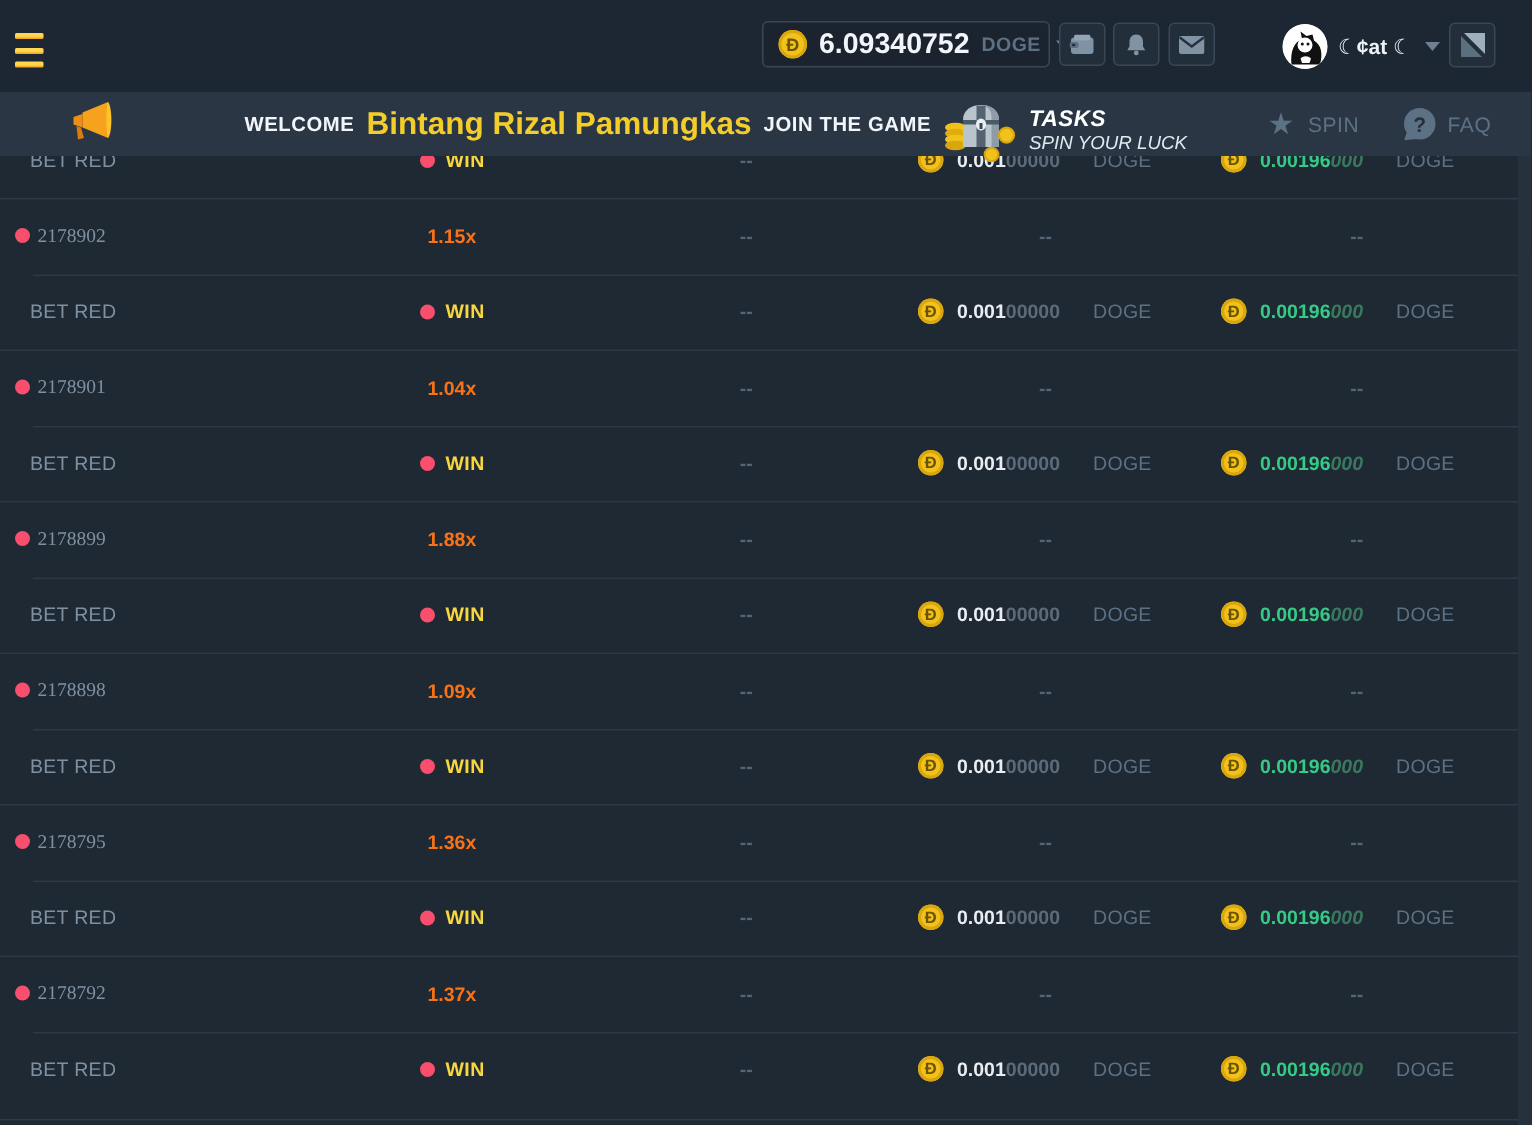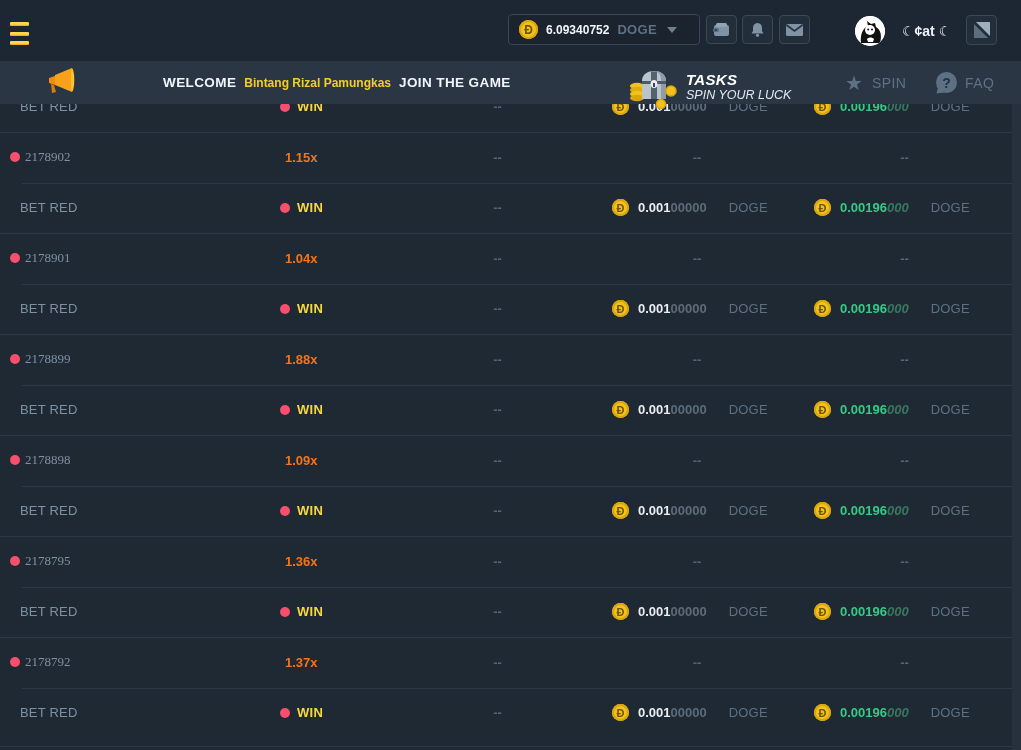--- a/index.html
+++ b/index.html
@@ -13,38 +13,38 @@
   *{margin:0;padding:0;box-sizing:border-box;}
   html,body{width:1021px;height:750px;overflow:hidden;}
   body{font-family:"Liberation Sans","DejaVu Sans",sans-serif;background:var(--table-bg);position:relative;}
   .app{width:1021px;height:750px;position:relative;}
 
   
   .topbar{position:absolute;left:0;top:0;width:1021px;height:61px;background:var(--topbar-bg);z-index:5;}
   .hamburger{position:absolute;left:10px;top:22px;width:19px;height:23px;cursor:pointer;display:flex;flex-direction:column;justify-content:space-between;}
   .hamburger span{display:block;height:4px;border-radius:1px;background:linear-gradient(180deg,#ffd64f 55%,#f39c12 100%);}
   .balance{position:absolute;left:508px;top:14px;width:192px;height:31px;border:1px solid var(--border);border-radius:4px;background:#1a232e;display:flex;align-items:center;padding:0 10px;gap:8px;cursor:pointer;}
-  .bal-amt{color:#f2f6fa;font-weight:bold;font-size:12px;}
+  .bal-amt{color:#f2f6fa;font-weight:bold;font-size:19px;}
   .bal-cur{color:var(--dim);font-size:13px;font-weight:bold;letter-spacing:.3px;}
   .caret{width:0;height:0;border-left:5px solid transparent;border-right:5px solid transparent;border-top:6px solid #6e8093;margin-left:2px;}
   .icon-btn{position:absolute;top:15px;width:31px;height:29px;border:1px solid var(--border);border-radius:4px;background:var(--btn-bg);display:flex;align-items:center;justify-content:center;cursor:pointer;}
   .icon-btn svg{display:block;}
   .btn-wallet{left:706px;} .btn-bell{left:742px;} .btn-mail{left:779px;}
   .btn-chat{left:966px;top:15px;width:31px;height:30px;}
-  .user{position:absolute;left:855px;top:16px;height:30px;display:flex;align-items:center;gap:17px;cursor:pointer;}
+  .user{position:absolute;left:855px;top:16px;height:30px;display:flex;align-items:center;gap:7px;cursor:pointer;}
   .avatar{width:30px;height:30px;border-radius:50%;background:#fff;overflow:hidden;flex:0 0 auto;}
   .user-name{color:#eef3f7;font-weight:bold;font-size:14px;white-space:nowrap;}
   .user .caret{border-top-color:#6e8093;}
 
   
   .welcome{position:absolute;left:0;top:61px;width:1021px;height:43px;background:var(--welcome-bg);z-index:4;}
   .megaphone{position:absolute;left:42px;top:5px;}
   .welcome-text{position:absolute;left:163px;top:0;height:43px;display:flex;align-items:center;gap:8px;white-space:nowrap;}
   .w-pre,.w-suf{color:#f2f6fa;font-weight:bold;font-size:13.5px;letter-spacing:.4px;}
-  .w-name{color:var(--name-yellow);font-weight:bold;font-size:12px;}
+  .w-name{color:var(--name-yellow);font-weight:bold;font-size:21px;}
   .tasks{position:absolute;left:628px;top:4px;height:43px;display:flex;align-items:center;cursor:pointer;}
   .chest{position:relative;top:3px;}
   .tasks-text{margin-left:8px;color:#fff;font-style:italic;line-height:1.15;}
   .tasks-title{font-weight:bold;font-size:15px;letter-spacing:.3px;}
   .tasks-sub{font-size:12.5px;color:#e2e9f0;}
   .rank{position:absolute;left:845px;top:0;height:43px;display:flex;align-items:center;gap:9px;cursor:pointer;}
   .star-icon{color:var(--dim);font-size:20px;line-height:1;}
   .rank-label,.faq-label{color:var(--dim);font-size:14px;letter-spacing:.4px;}
   .faq{position:absolute;left:936px;top:0;height:43px;display:flex;align-items:center;gap:8px;cursor:pointer;}
   .faq-icon{position:relative;width:21px;height:21px;border-radius:50%;background:var(--dim);color:#26303c;font-weight:bold;font-size:14px;display:flex;align-items:center;justify-content:center;}

